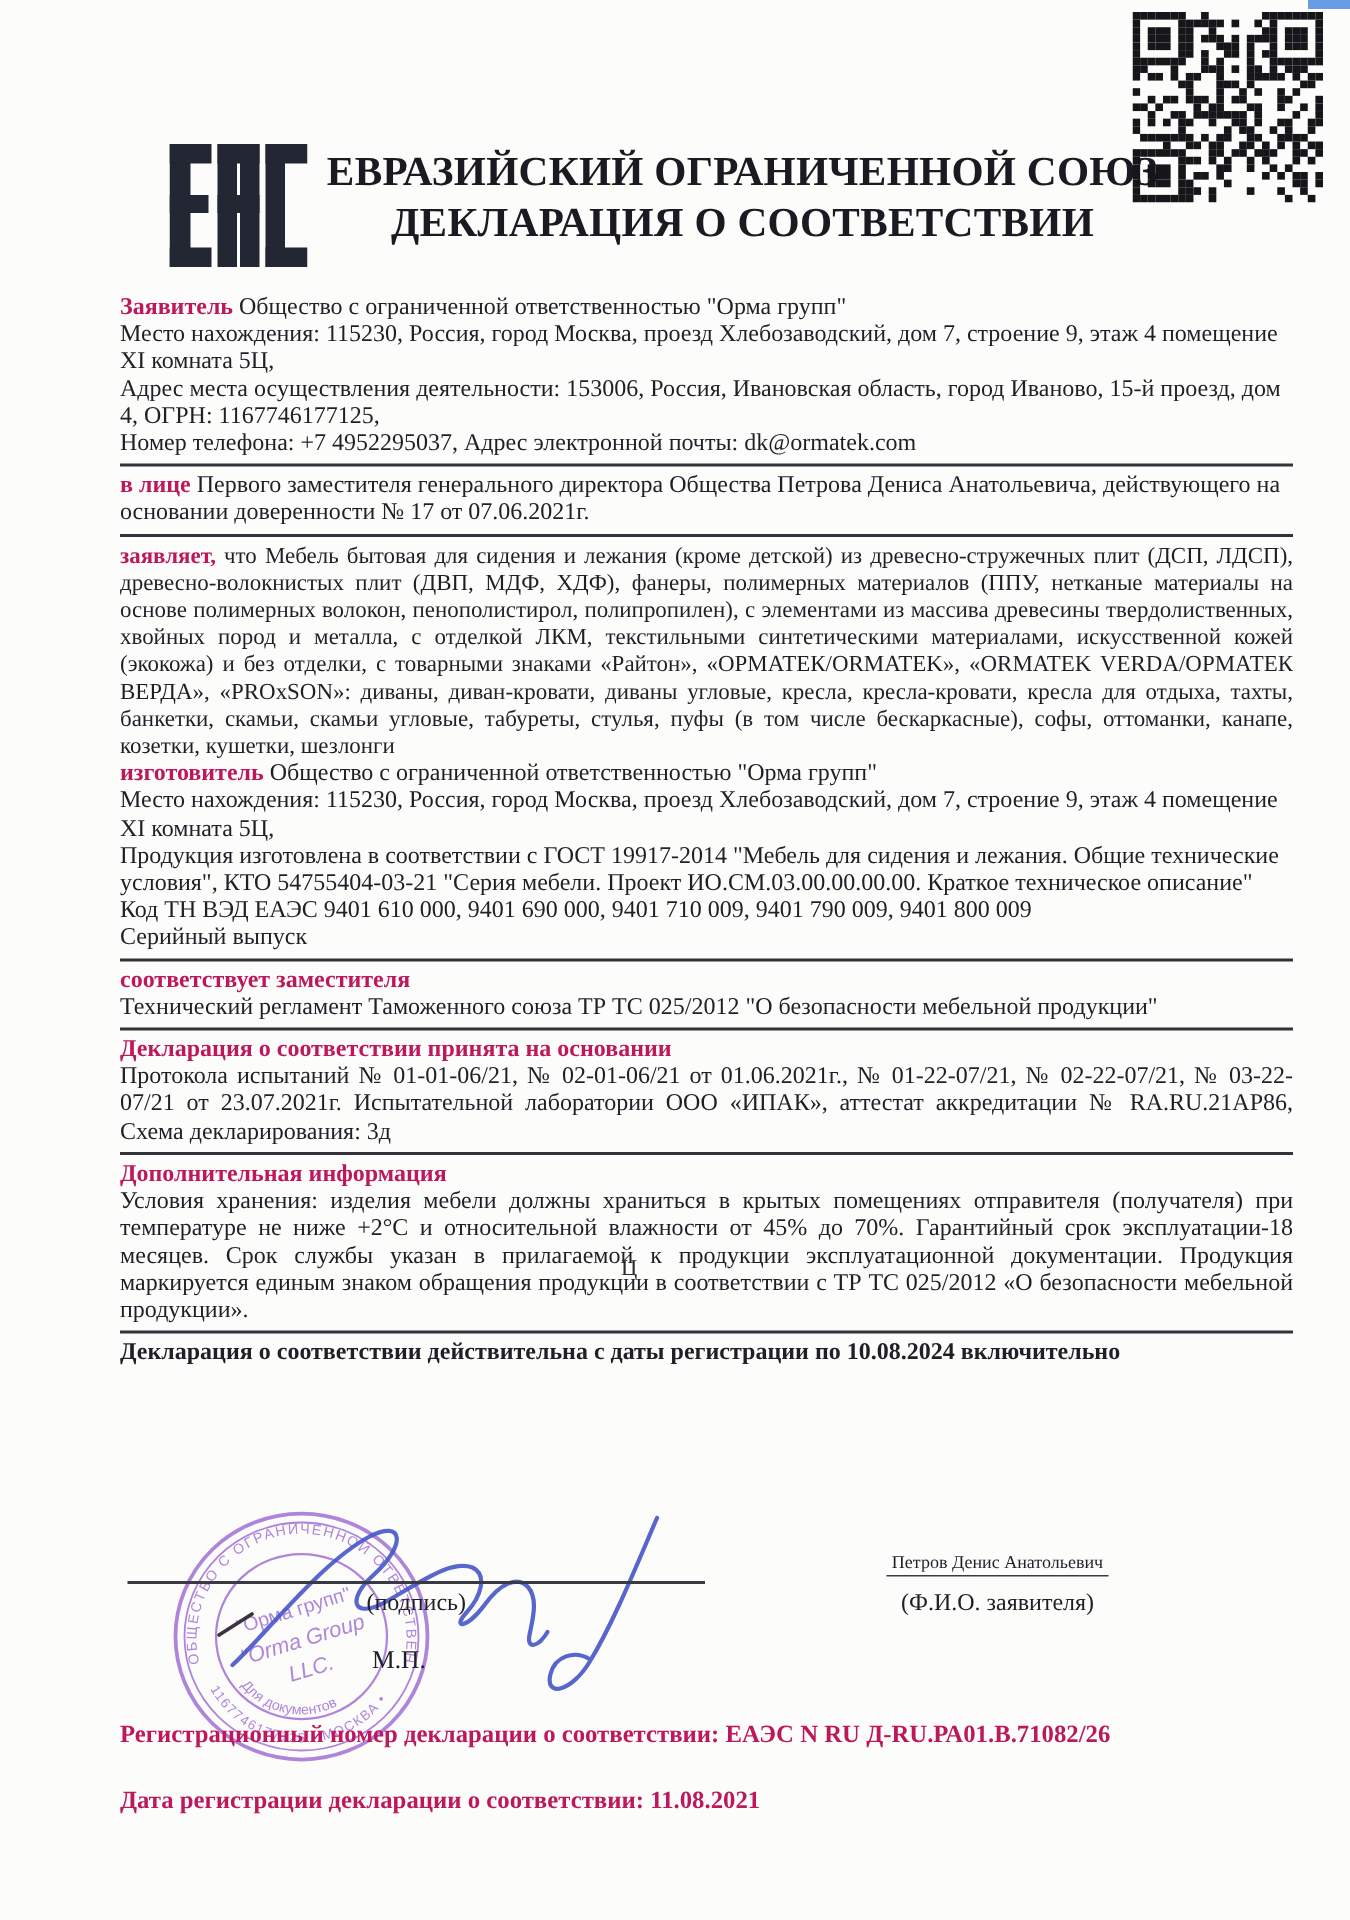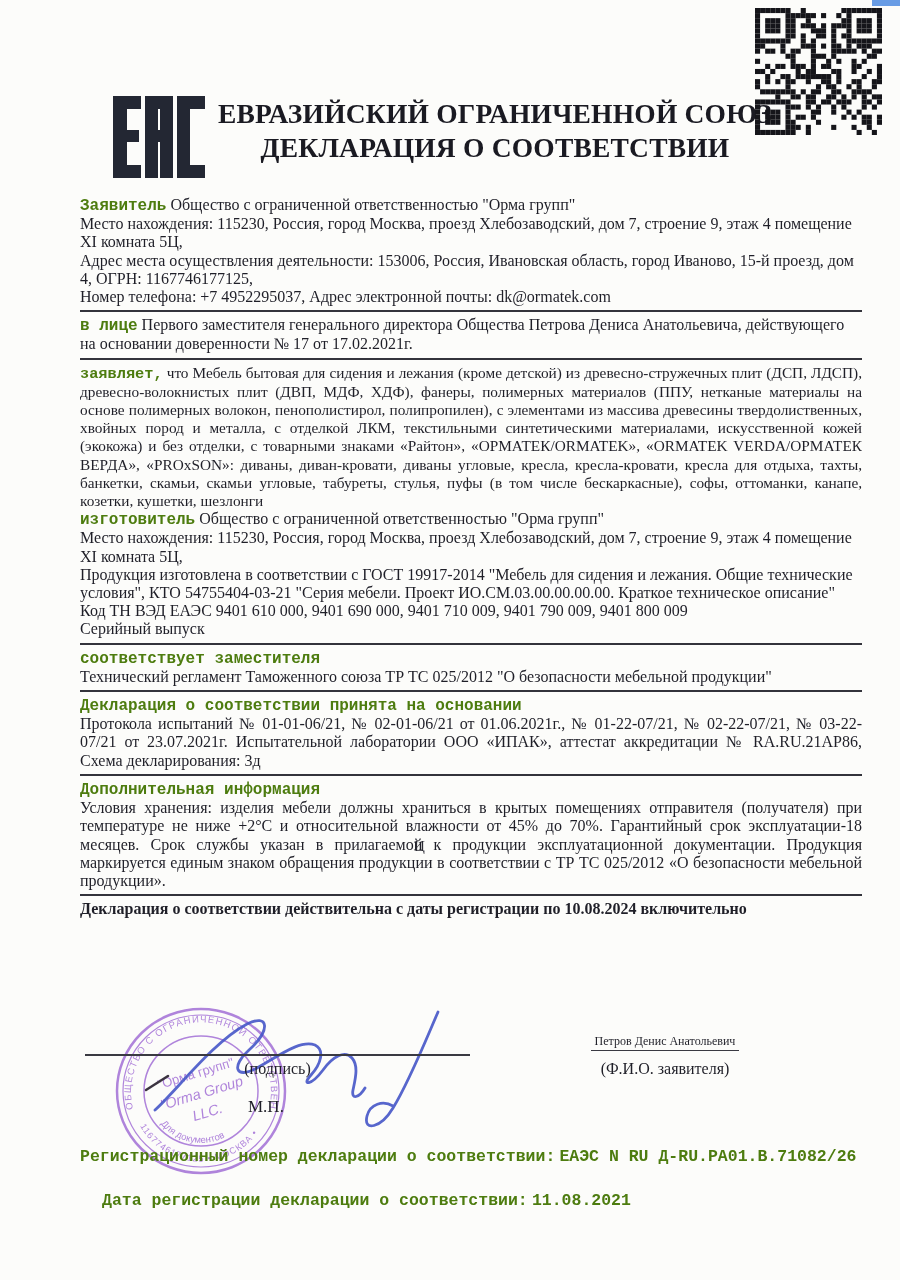--- a/index.html
+++ b/index.html
@@ -15,21 +15,21 @@
   .title-line{font-weight:bold;font-size:27.5px;color:#1a1a22;letter-spacing:.2px;white-space:nowrap;}
   #eac-logo{left:113px;top:96px;}
   #qr{left:755px;top:8px;}
   .scan-mark{left:872px;top:0;width:28px;height:6px;background:#4d8be0;opacity:.85;}
   
   .doc-flow{left:80px;top:196px;width:782px;font-size:16px;line-height:18.2px;}
   .doc-flow p,.doc-flow div{margin:0;}
   .just{text-align:justify;}
   .declares-par{font-size:15.3px;}
   hr.rule{border:none;border-top:2px solid #33333b;margin:4px 0;height:0;}
-  b{color:#4d7c0f;font-family:Liberation Mono, monospace;}
+  b{color:#be185d;}
   .validity{font-weight:bold;white-space:nowrap;}
   
   .sig-line{left:85px;top:1054px;width:385px;border-top:2px solid #3a3a42;height:0;}
   .sig-caption{left:85px;top:1060px;width:385px;text-align:center;font-size:16px;}
   .fio-name{left:540px;top:1034px;width:250px;text-align:center;font-size:12px;}
   .fio-name span{display:inline-block;border-bottom:1.5px solid #3a3a42;padding:0 4px 1px;}
   .fio-caption{left:540px;top:1060px;width:250px;text-align:center;font-size:16px;}
   .mp{left:248px;top:1097px;font-size:17px;}
   .reg-line{left:80px;font-weight:bold;font-size:16.5px;white-space:nowrap;}
   #stamp{left:107px;top:1005px;opacity:.8;}
@@ -376,21 +376,21 @@
 
   <div>
     <div><b>Заявитель</b> <span>Общество с ограниченной ответственностью "Орма групп"</span></div>
     <div>Место нахождения: 115230, Россия, город Москва, проезд Хлебозаводский, дом 7, строение 9, этаж 4 помещение XI комната 5Ц,</div>
     <div>Адрес места осуществления деятельности: 153006, Россия, Ивановская область, город Иваново, 15-й проезд, дом 4, ОГРН: 1167746177125,</div>
     <div>Номер телефона: +7 4952295037, Адрес электронной почты: dk@ormatek.com</div>
   </div>
   <hr class="rule">
 
   <div>
-    <b>в лице</b> <span>Первого заместителя генерального директора Общества Петрова Дениса Анатольевича, действующего на основании доверенности № 17 от 17.02.2021г.</span>
+    <b>в лице</b> <span>Первого заместителя генерального директора Общества Петрова Дениса Анатольевича, действующего на основании доверенности № 17 от 07.06.2021г.</span>
   </div>
   <hr class="rule">
 
   <div>
     <p class="just declares-par"><b>заявляет,</b> <span>что Мебель бытовая для сидения и лежания (кроме детской) из древесно-стружечных плит (ДСП, ЛДСП), древесно-волокнистых плит (ДВП, МДФ, ХДФ), фанеры, полимерных материалов (ППУ, нетканые материалы на основе полимерных волокон, пенополистирол, полипропилен), с элементами из массива древесины твердолиственных, хвойных пород и металла, с отделкой ЛКМ, текстильными синтетическими материалами, искусственной кожей (экокожа) и без отделки, с товарными знаками «Райтон», «ОРМАТЕК/ORMATEK», «ORMATEK VERDA/ОРМАТЕК ВЕРДА», «PROxSON»: диваны, диван-кровати, диваны угловые, кресла, кресла-кровати, кресла для отдыха, тахты, банкетки, скамьи, скамьи угловые, табуреты, стулья, пуфы (в том числе бескаркасные), софы, оттоманки, канапе, козетки, кушетки, шезлонги</span></p>
     <div><b>изготовитель</b> <span>Общество с ограниченной ответственностью "Орма групп"</span></div>
     <div>Место нахождения: 115230, Россия, город Москва, проезд Хлебозаводский, дом 7, строение 9, этаж 4 помещение XI комната 5Ц,</div>
     <div>Продукция изготовлена в соответствии с ГОСТ 19917-2014 "Мебель для сидения и лежания. Общие технические условия", КТО 54755404-03-21 "Серия мебели. Проект ИО.СМ.03.00.00.00.00. Краткое техническое описание"</div>
     <div>Код ТН ВЭД ЕАЭС  9401 610 000, 9401 690 000, 9401 710 009, 9401 790 009, 9401 800 009</div>
     <div>Серийный выпуск</div>
@@ -450,16 +450,16 @@
 <div class="abs sig-line"></div>
 <div class="abs sig-caption">(подпись)</div>
 <div class="abs fio-name"><span>Петров Денис Анатольевич</span></div>
 <div class="abs fio-caption">(Ф.И.О. заявителя)</div>
 <div class="abs mp">М.П.</div>
 
 <div class="abs reg-line" style="top:1146px;">
   <b>Регистрационный номер декларации о соответствии:</b>
   <b>ЕАЭС N RU Д-RU.РА01.В.71082/26</b>
 </div>
-<div class="abs reg-line" style="top:1190px;margin-left:22px;">
+<div class="abs reg-line" style="top:1190px;">
   <b>Дата регистрации декларации о соответствии:</b>
   <b>11.08.2021</b>
 </div>
 
 </body></html>

